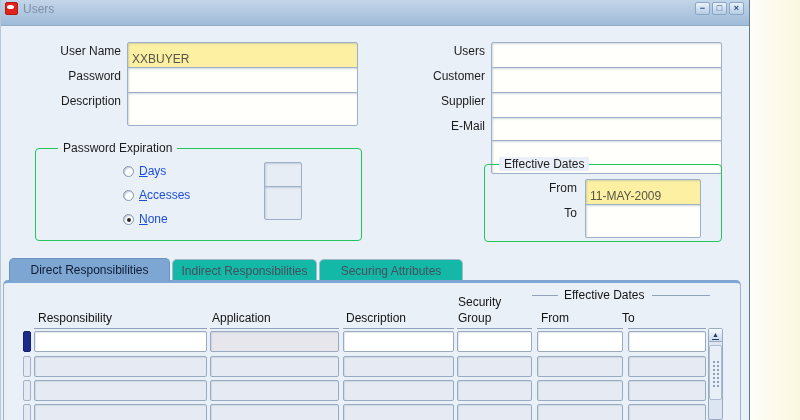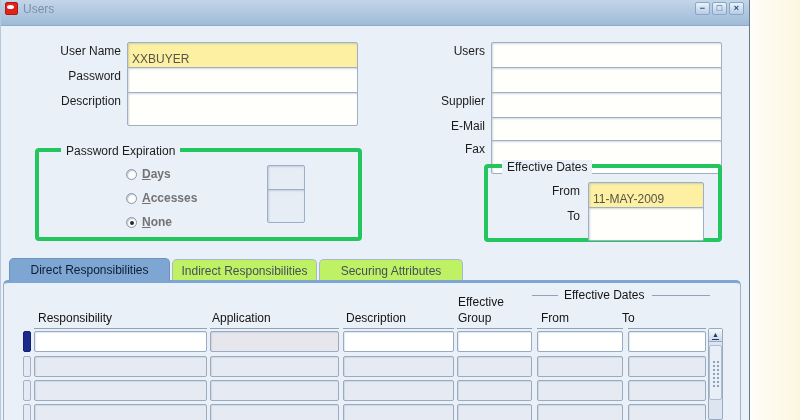--- a/index.html
+++ b/index.html
@@ -43,42 +43,42 @@
   }
   .lbl { position:absolute; height:19px; line-height:19px; text-align:right; color:#1c1c1c; }
   .fld {
     position:absolute; height:34px; padding:0 4px;
     background:#fffffb; border:1px solid #9db0c7; border-radius:2px;
     box-shadow:inset 1px 1px 2px rgba(125,145,170,.35);
     font-family:"Liberation Sans", sans-serif; font-size:12px; color:#55554a;
   }
   .fld.yellow { background:#fdf0a2; }
   .fld.dim { background:#e7edf5; }
-  .groupbox { position:absolute; border:4px solid #22c55e; border-radius:4px; }
+  .groupbox { position:absolute; border:1px solid #22c55e; border-radius:4px; }
   .legend {
     position:absolute; top:-8px; height:14px; line-height:14px;
     background:#eaf0f8; padding:0 5px; white-space:nowrap;
   }
   .radio {
     position:absolute; width:11px; height:11px; border-radius:50%;
     background:#fdfdfd; border:1px solid #8496ad;
     box-shadow:inset 1px 1px 1px rgba(130,150,175,.5);
   }
   .radio.sel::after {
     content:""; position:absolute; left:2.5px; top:2.5px;
     width:4px; height:4px; border-radius:50%; background:#2a2a2a;
   }
-  .rlabel { position:absolute; height:16px; line-height:16px; color:#737373;font-weight:bold; }
+  .rlabel { position:absolute; height:16px; line-height:16px; color:#1d4ed8; }
   .mn { text-decoration:underline; }
   .tab {
     position:absolute; height:23px; line-height:22px; text-align:center;
     border-radius:5px 5px 0 0; white-space:nowrap; cursor:default;
   }
   .tab.active { background:#7ea6d2; border:1px solid #6b93bd; border-bottom:none; color:#0f1c33; z-index:3; }
-  .tab.inactive { background:#bef264; border:1px solid #a8b8cb; border-bottom:none; color:#454f5e; z-index:1; }
+  .tab.inactive { background:#14b8a6; border:1px solid #a8b8cb; border-bottom:none; color:#454f5e; z-index:1; }
   .tabpage {
     position:absolute; left:2px; top:280px; width:738px; height:140px;
     border-top:3px solid #7ea6d2;
     border-left:1px solid #9fb2c6; border-right:1px solid #9fb2c6;
     border-radius:5px 5px 0 0; overflow:hidden; z-index:2;
   }
   .chdr { position:absolute; color:#141414; white-space:nowrap; }
   .hline { position:absolute; height:1px; background:#90a3ba; }
   .cell {
     position:absolute; height:21px; background:#ffffff;
@@ -131,26 +131,26 @@
 
   <div class="lbl" style="left:28px; top:42px; width:92px;">User Name</div>
   <input class="fld yellow" style="left: 126px; top: 42px; width: 231px;" value="XXBUYER">
   <div class="lbl" style="left:28px; top:67px; width:92px;">Password</div>
   <input class="fld" style="left: 126px; top: 67px; width: 231px;" value="">
   <div class="lbl" style="left:28px; top:92px; width:92px;">Description</div>
   <input class="fld" style="left: 126px; top: 92px; width: 231px;" value="">
 
   <div class="lbl" style="left:388px; top:42px; width:96px;">Users</div>
   <input class="fld" style="left: 490px; top: 42px; width: 231px;" value="">
+  <div class="lbl" style="left:388px; top:67px; width:96px;">Customer</div>
   <input class="fld" style="left: 490px; top: 67px; width: 231px;" value="">
   <div class="lbl" style="left:388px; top:92px; width:96px;">Supplier</div>
   <input class="fld" style="left: 490px; top: 92px; width: 231px;" value="">
   <div class="lbl" style="left:388px; top:117px; width:96px;">E-Mail</div>
   <input class="fld" style="left: 490px; top: 117px; width: 231px;" value="">
-  <div class="lbl" style="left:388px; top:140px; width:96px;">Fax</div>
   <input class="fld" style="left: 490px; top: 140px; width: 231px;" value="">
 
   <div class="groupbox" style="left:34px; top:148px; width:327px; height:93px;">
     <div class="legend" style="left:22px;">Password Expiration</div>
 
     <div class="radio" style="left:87px; top:17px;"></div>
     <div class="rlabel" style="left:103px; top:14px;"><span class="mn">D</span><span>ays</span></div>
     <input class="fld dim" style="left: 228px; top: 13px; width: 38px;" value="">
 
     <div class="radio" style="left:87px; top:41px;"></div>
@@ -168,21 +168,21 @@
     <div class="lbl" style="left:30px; top:39px; width:62px;">To</div>
     <input class="fld" style="left: 100px; top: 39px; width: 116px;" value="">
   </div>
 
   <div class="tab active" style="left:8px; top:258px; width:161px;">Direct Responsibilities</div>
   <div class="tab inactive" style="left:171px; top:259px; width:145px;">Indirect Responsibilities</div>
   <div class="tab inactive" style="left:318px; top:259px; width:144px;">Securing Attributes</div>
 
   <div class="tabpage">
 
-    <div class="chdr" style="left:454px; top:12px;">Effective</div>
+    <div class="chdr" style="left:454px; top:12px;">Security</div>
     <div class="chdr" style="left:454px; top:28px;text-align:center;">Group</div>
 
     <div class="hline" style="left:528px; top:12px; width:26px;"></div>
     <div class="chdr" style="left:560px; top:5px;">Effective Dates</div>
     <div class="hline" style="left:648px; top:12px; width:58px;"></div>
 
     <div class="chdr" style="left:34px; top:28px;">Responsibility</div>
     <div class="chdr" style="left:208px; top:28px;">Application</div>
     <div class="chdr" style="left:342px; top:28px;">Description</div>
     <div class="chdr" style="left:537px; top:28px;">From</div>

